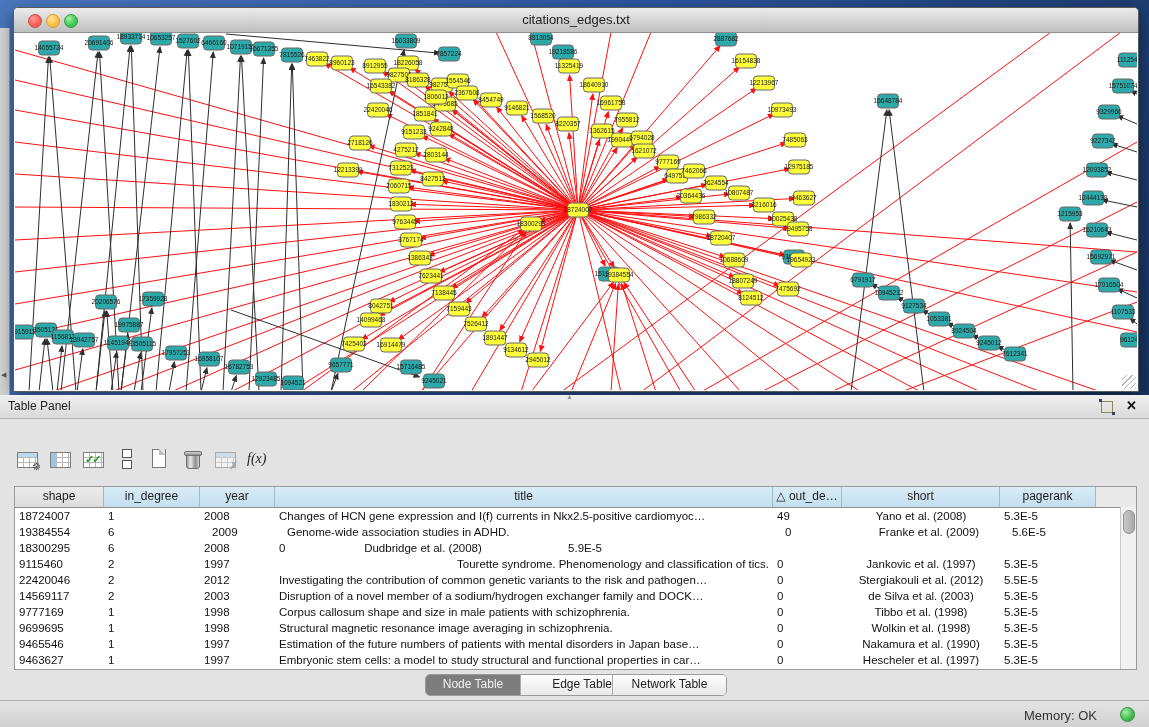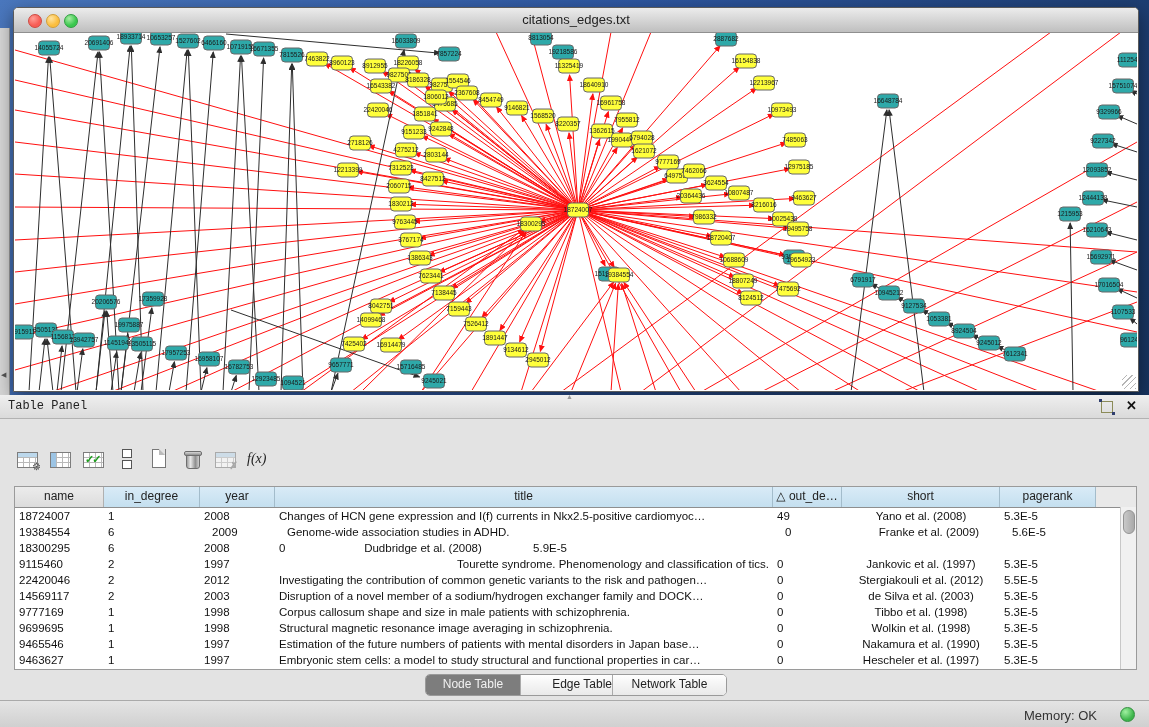--- a/index.html
+++ b/index.html
@@ -20,21 +20,21 @@
   .tl-yellow{left:32px;background:radial-gradient(circle at 35% 30%,#ffe3a0,#fbbe3f 60%);border:1px solid #d29e36;}
   .tl-green{left:50px;background:radial-gradient(circle at 35% 30%,#a9eda4,#3bc84f 60%);border:1px solid #2f9e3f;}
   .win-title{position:absolute;left:0;right:0;top:4px;text-align:center;font-size:13px;color:#222;}
   .canvas{position:absolute;left:1px;top:25px;width:1122px;height:357px;background:#fff;overflow:hidden;}
   .grip{position:absolute;right:1px;bottom:1px;width:14px;height:14px;
     background:repeating-linear-gradient(135deg,transparent 0 3px,#b5b5b5 3px 4px);}
   
   .table-panel{position:absolute;left:0;top:395px;width:1149px;height:305px;background:#e3e3e3;}
   .tp-header{position:relative;height:23px;background:linear-gradient(#efefef,#dadada);
     border-bottom:1px solid #b2b2b2;}
-  .tp-title{position:absolute;left:8px;top:4px;font-size:12px;color:#222;font-family:Liberation Mono, monospace;}
+  .tp-title{position:absolute;left:8px;top:4px;font-size:12px;color:#222;}
   .tp-split-arrow{position:absolute;left:566px;top:-2px;font-size:7px;color:#999;}
   .float-ico{position:absolute;right:36px;top:6px;width:10px;height:10px;border:1px solid #8b8b58;}
   .float-ico::before,.float-ico::after{content:"";position:absolute;width:3px;height:3px;background:#2f3e6e;}
   .float-ico::before{left:-3px;top:-3px;} .float-ico::after{right:-3px;bottom:-3px;}
   .close-ico{position:absolute;right:12px;top:3px;font-size:13px;font-weight:bold;color:#111;}
   
   .tp-toolbar{position:absolute;left:14px;top:50px;height:28px;display:flex;align-items:center;}
   .ico{width:26px;height:26px;position:relative;margin-right:7px;}
   .mini-tbl{position:absolute;left:3px;top:6px;width:19px;height:14px;background:#fff;border:1px solid #7d7d7d;
     background-image:linear-gradient(#bcd8ec 0 4px,transparent 4px),
@@ -835,21 +835,21 @@
         <div class="mini-tbl"></div>
         <span class="glyph cross">✗</span>
       </div>
       <div class="ico ico-fx">
         <span class="fx">f(x)</span>
       </div>
     </div>
 
   <div class="tbl">
     <div class="tbl-head" id="tbl-head">
-        <div class="th gray" style="width: 89px;">name</div>
+        <div class="th gray" style="width: 89px;">shape</div>
         <div class="th" style="width: 96px;">in_degree</div>
         <div class="th" style="width: 75px;">year</div>
         <div class="th" style="width: 498px;">title</div>
         <div class="th" style="width: 69px;">△ out_de…</div>
         <div class="th" style="width: 158px;">short</div>
         <div class="th" style="width: 96px;">pagerank</div>
         <div class="th filler"></div>
       </div>
     <div class="tbl-body" id="tbl-body">
         <div class="tr">
@@ -869,21 +869,21 @@
           <div class="td" style="width: 69px; text-align: left;">0</div>
           <div class="td" style="width: 158px; text-align: center;">Franke et al. (2009)</div>
           <div class="td" style="width: 96px; text-align: left;">5.6E-5</div>
         </div>
         <div class="tr">
           <div class="td" style="width: 89px; text-align: left;">18300295</div>
           <div class="td" style="width: 96px; text-align: left;">6</div>
           <div class="td" style="width: 75px; text-align: left;">2008</div>
           <div class="td" style="width: 69px; text-align: left;">0</div>
           <div class="td" style="width: 158px; text-align: center;">Dudbridge et al. (2008)</div>
-          <div class="td" style="width: 96px; text-align: center;">5.9E-5</div>
+          <div class="td" style="width: 96px; text-align: right; margin-left: 8px;">5.9E-5</div>
         </div>
         <div class="tr">
           <div class="td" style="width: 89px; text-align: left;">9115460</div>
           <div class="td" style="width: 96px; text-align: left;">2</div>
           <div class="td" style="width: 75px; text-align: left;">1997</div>
           <div class="td" style="width: 498px; text-align: right;">Tourette syndrome. Phenomenology and classification of tics.</div>
           <div class="td" style="width: 69px; text-align: left;">0</div>
           <div class="td" style="width: 158px; text-align: center;">Jankovic et al. (1997)</div>
           <div class="td" style="width: 96px; text-align: left;">5.3E-5</div>
         </div>

